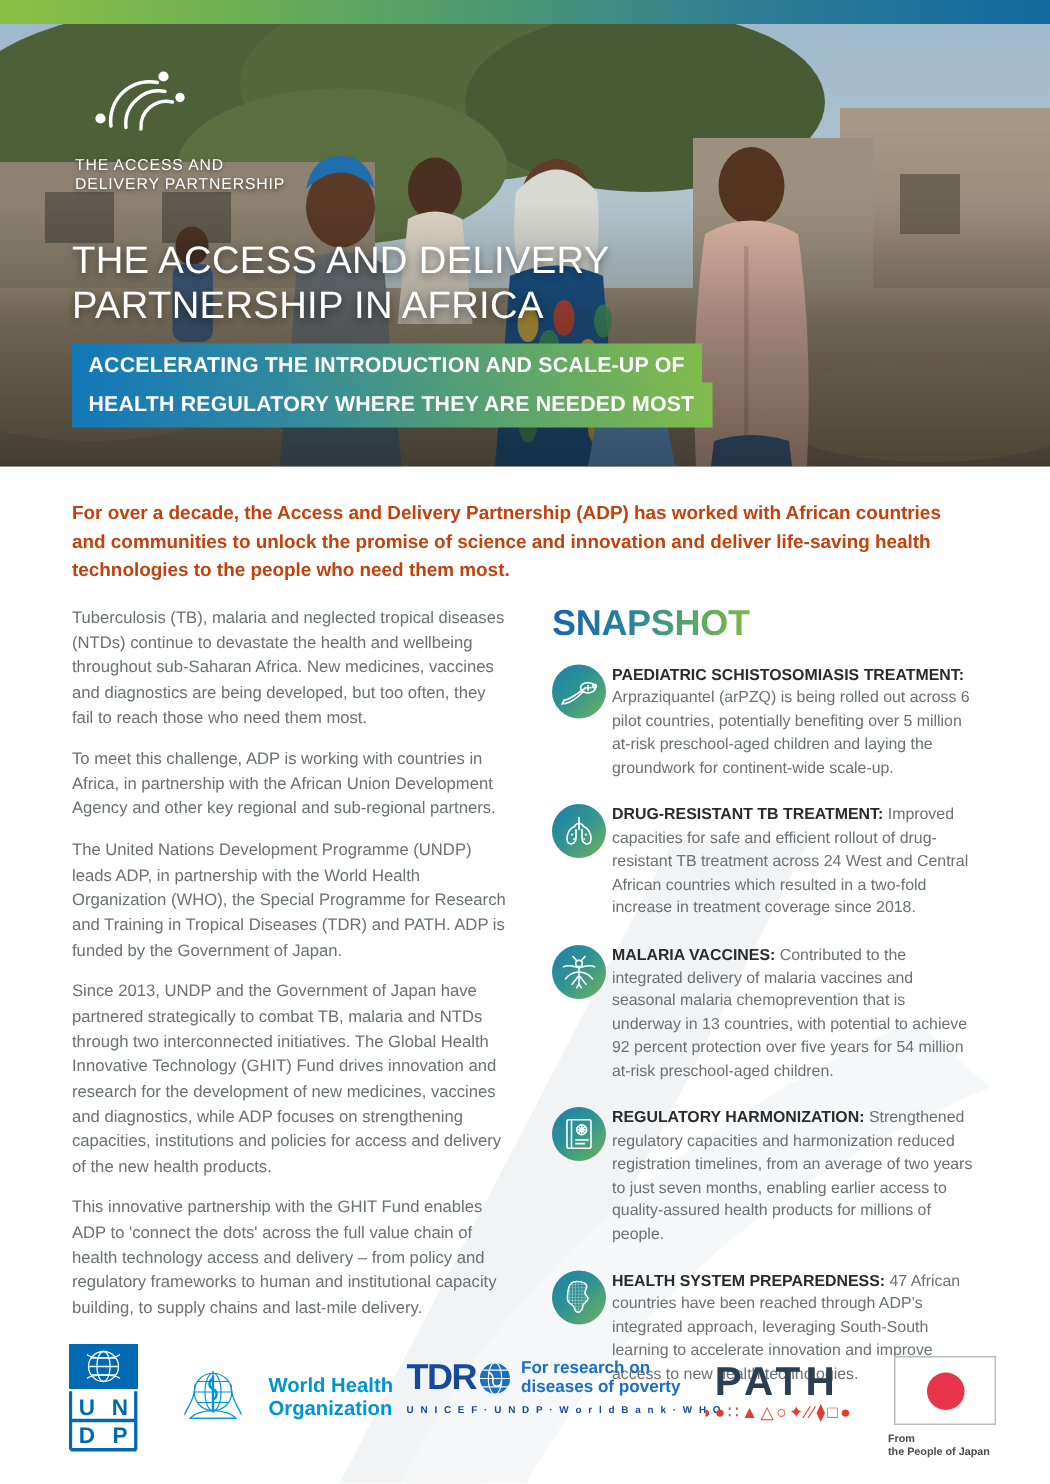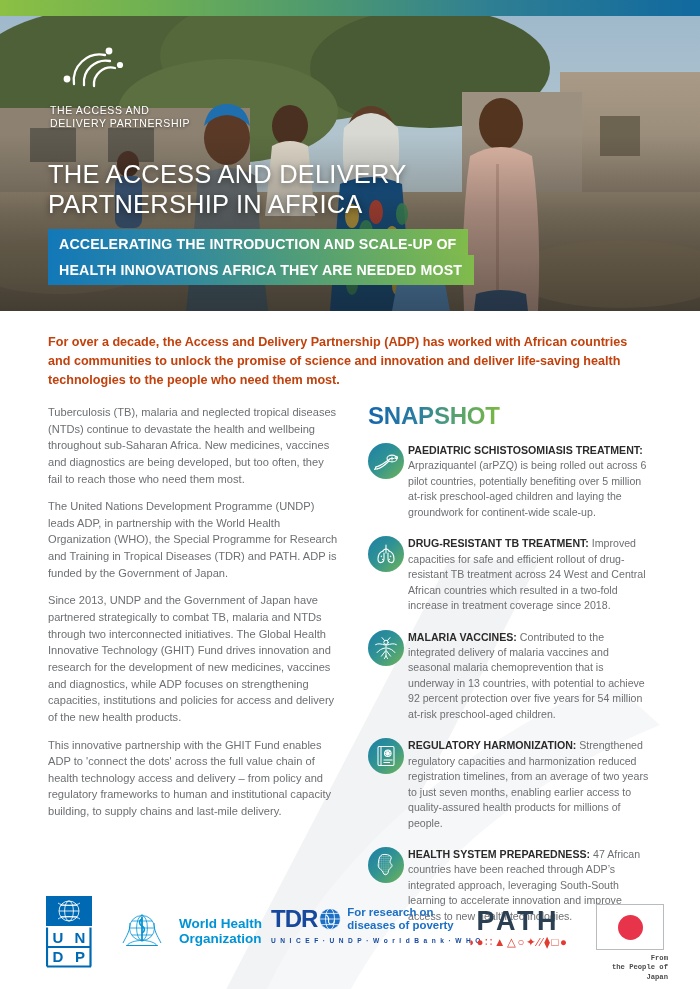--- a/index.html
+++ b/index.html
@@ -74,21 +74,21 @@
   .who{position:absolute;left:118px;top:20px;height:50px;display:flex;align-items:center;gap:13px;}
   .who-txt{color:#0093d5;font-weight:bold;font-size:13.5px;line-height:1.12;}
   .tdr{position:absolute;left:271px;top:20px;}
   .tdr-row{display:flex;align-items:center;gap:4px;}
   .tdr-word{color:#16489e;font-weight:bold;font-size:24px;letter-spacing:-1px;line-height:1;}
   .tdr-tag{color:#1b6fc4;font-weight:bold;font-size:11.4px;line-height:1.12;}
   .tdr-sub{color:#16489e;font-size:6.6px;letter-spacing:1.35px;font-weight:bold;margin-top:5px;}
   .path{position:absolute;left:468px;top:22px;text-align:center;}
   .path-word{color:#2b3f52;font-weight:bold;font-size:27px;letter-spacing:3.5px;line-height:1;}
   .path-glyphs{color:#e03c31;font-size:11.5px;letter-spacing:1.6px;margin-top:2px;line-height:1;}
-  .japan{position:absolute;left:592px;top:18px;text-align:right;width:76px;font-family:Liberation Mono, monospace;}
+  .japan{position:absolute;left:592px;top:18px;text-align:left;width:76px;}
   .flag{width:66px;height:44px;border:1px solid #b9bcbe;background:#fff;margin:0 auto;
     display:flex;align-items:center;justify-content:center;}
   .flag-dot{width:25px;height:25px;border-radius:50%;background:#e8344a;}
   .japan-txt{color:#4a4a4a;font-size:7.2px;font-weight:bold;line-height:1.3;margin-top:4px;}
 </style>
 </head>
 <body>
 
 <div class="page">
 
@@ -191,27 +191,28 @@
       <circle cx="62" cy="19" r="3.1" fill="#ffffff"></circle>
     </svg>
     <div class="logo-text">
       <div>THE ACCESS AND</div>
       <div>DELIVERY PARTNERSHIP</div>
     </div>
   </div>
 
   <div class="hero-title">THE ACCESS AND DELIVERY PARTNERSHIP IN AFRICA</div>
   <div class="band band1">ACCELERATING THE INTRODUCTION AND SCALE-UP OF</div>
-  <div class="band band2">HEALTH INNOVATIONS AFRICA THEY ARE NEEDED MOST</div>
+  <div class="band band2">HEALTH REGULATORY WHERE THEY ARE NEEDED MOST</div>
 
   <div class="lede">For over a decade, the Access and Delivery Partnership (ADP) has worked with African countries and communities to unlock the promise of science and innovation and deliver life-saving health technologies to the people who need them most.</div>
 
   <div class="cols">
     <div class="col-left">
       <p class="body-p">Tuberculosis (TB), malaria and neglected tropical diseases (NTDs) continue to devastate the health and wellbeing throughout sub-Saharan Africa. New medicines, vaccines and diagnostics are being developed, but too often, they fail to reach those who need them most.</p>
+      <p class="body-p">To meet this challenge, ADP is working with countries in Africa, in partnership with the African Union Development Agency and other key regional and sub-regional partners.</p>
       <p class="body-p">The United Nations Development Programme (UNDP) leads ADP, in partnership with the World Health Organization (WHO), the Special Programme for Research and Training in Tropical Diseases (TDR) and PATH. ADP is funded by the Government of Japan.</p>
       <p class="body-p">Since 2013, UNDP and the Government of Japan have partnered strategically to combat TB, malaria and NTDs through two interconnected initiatives. The Global Health Innovative Technology (GHIT) Fund drives innovation and research for the development of new medicines, vaccines and diagnostics, while ADP focuses on strengthening capacities, institutions and policies for access and delivery of the new health products.</p>
       <p class="body-p">This innovative partnership with the GHIT Fund enables ADP to 'connect the dots' across the full value chain of health technology access and delivery – from policy and regulatory frameworks to human and institutional capacity building, to supply chains and last-mile delivery.</p>
     </div>
 
     <div class="col-right">
       <div class="snapshot-title">SNAPSHOT</div>
       <div class="snap-list">
 
         <div class="snap-item">

